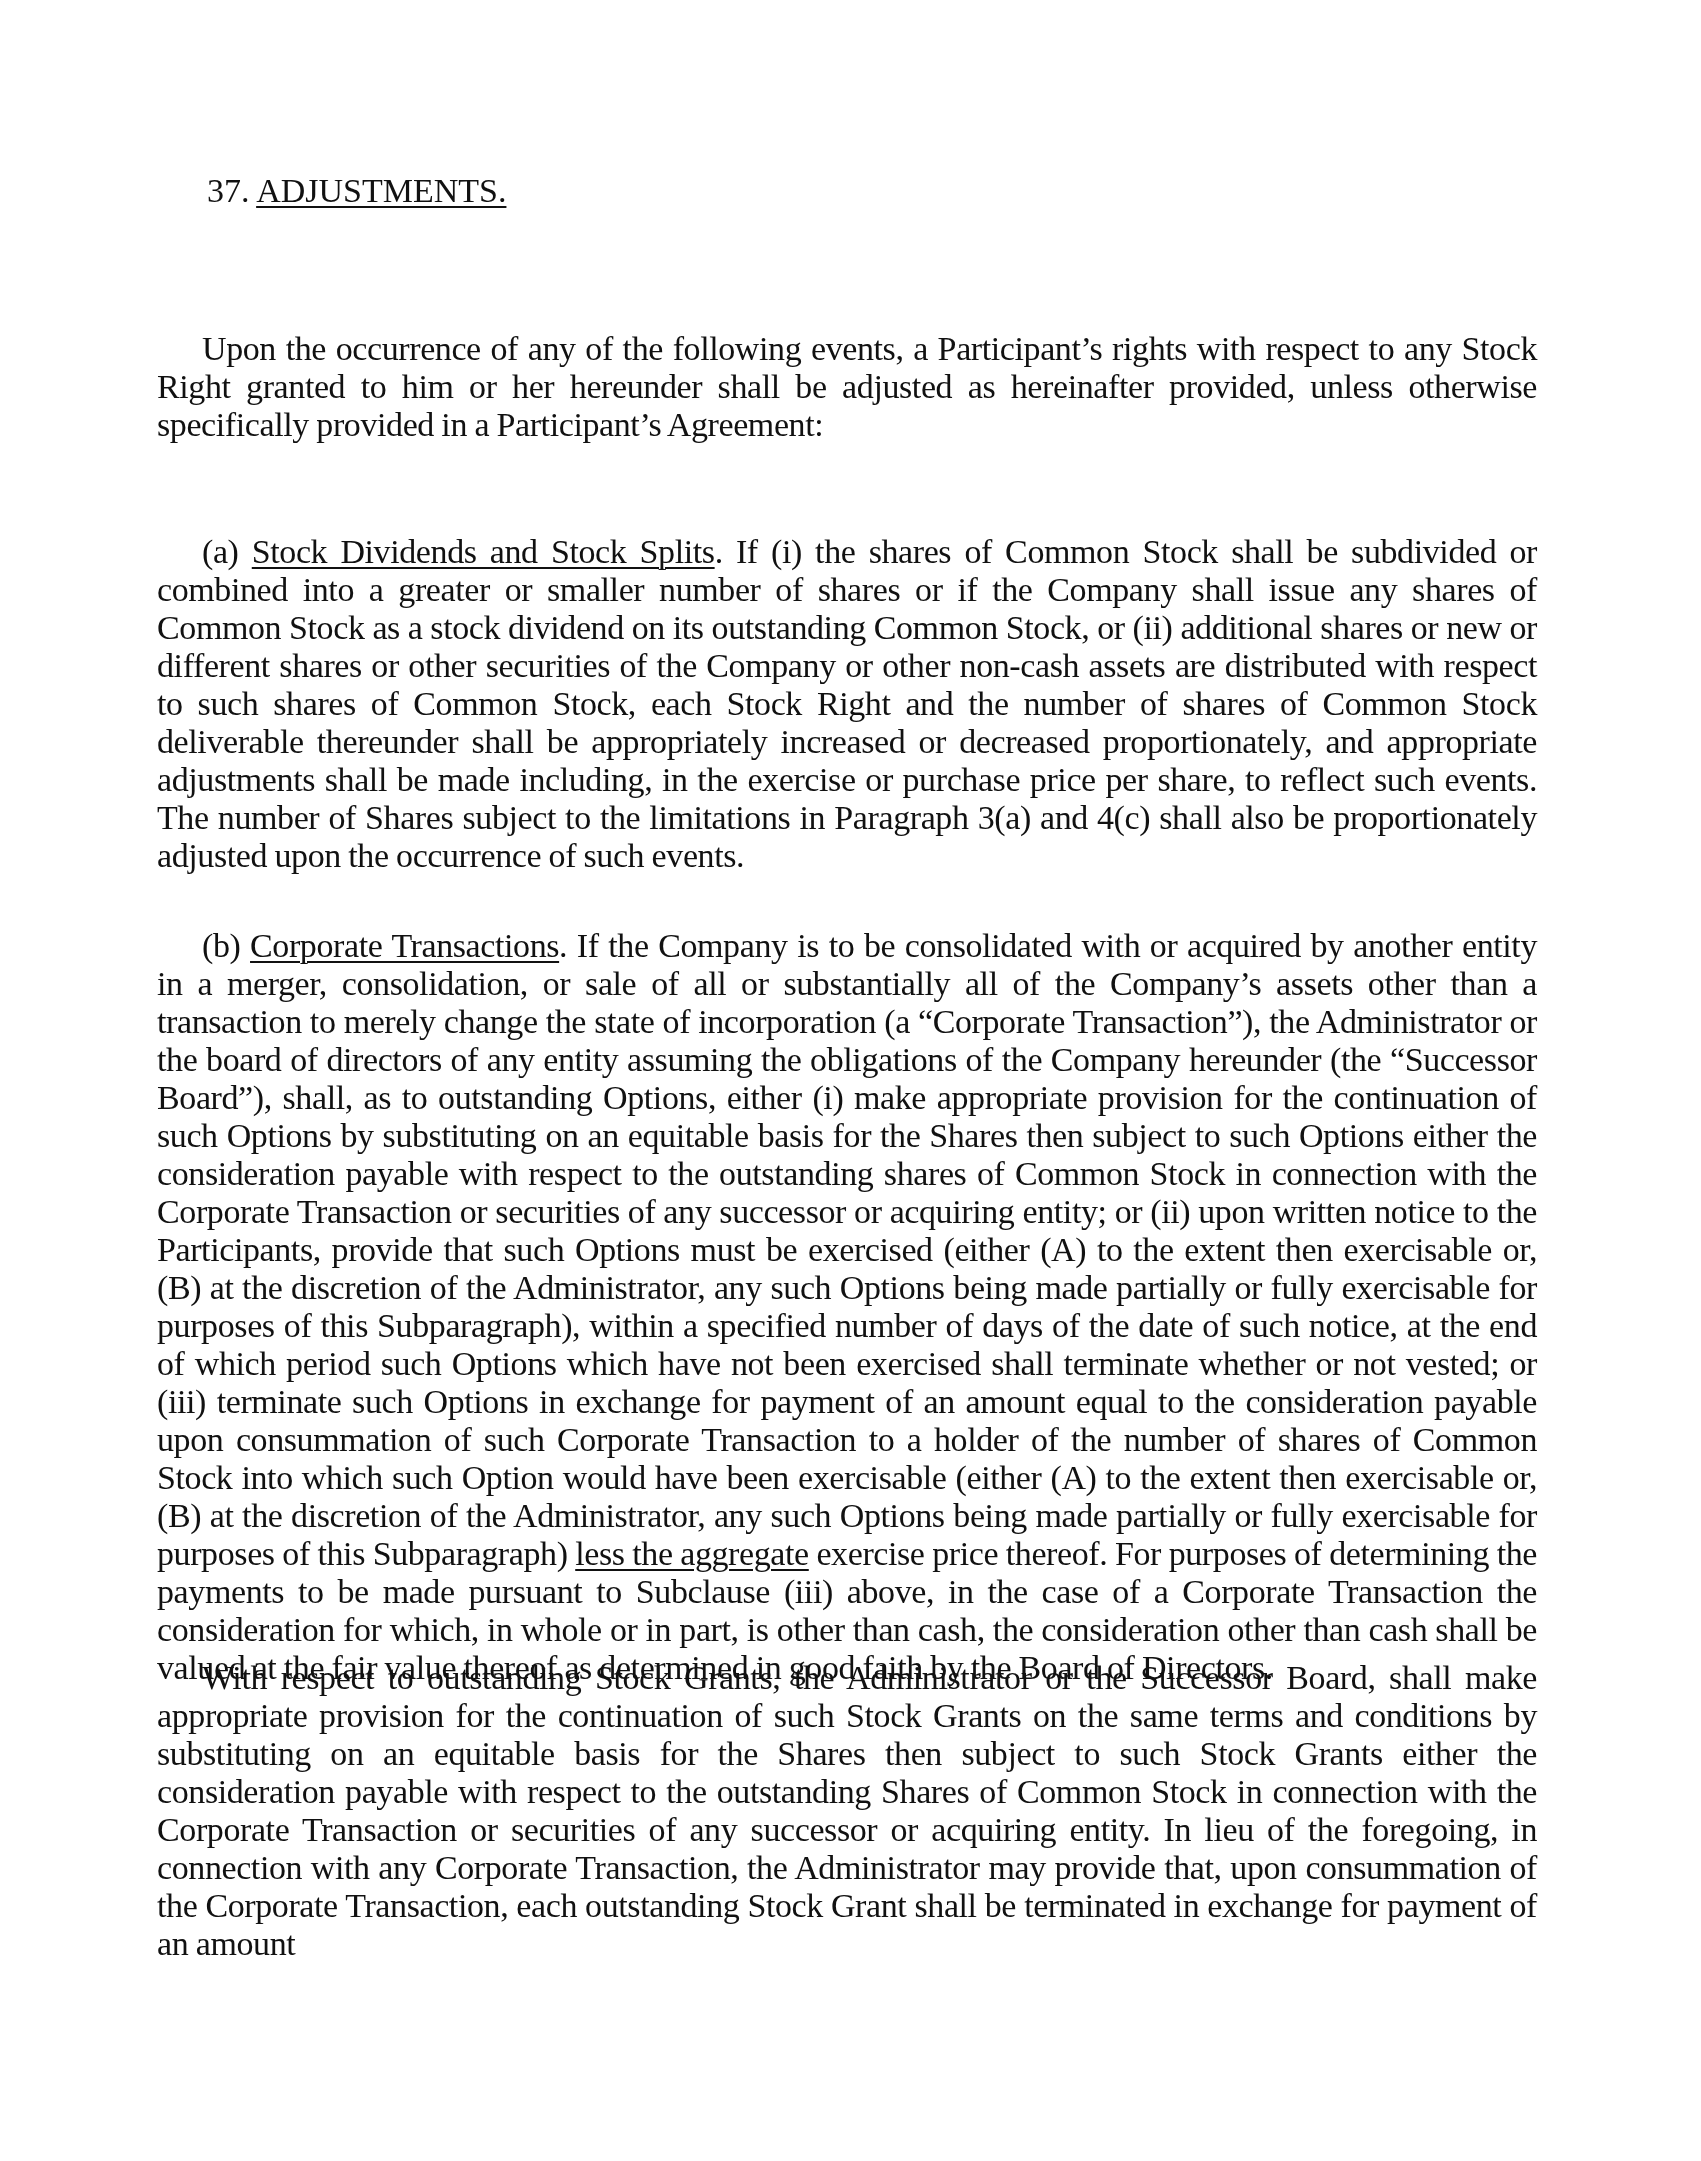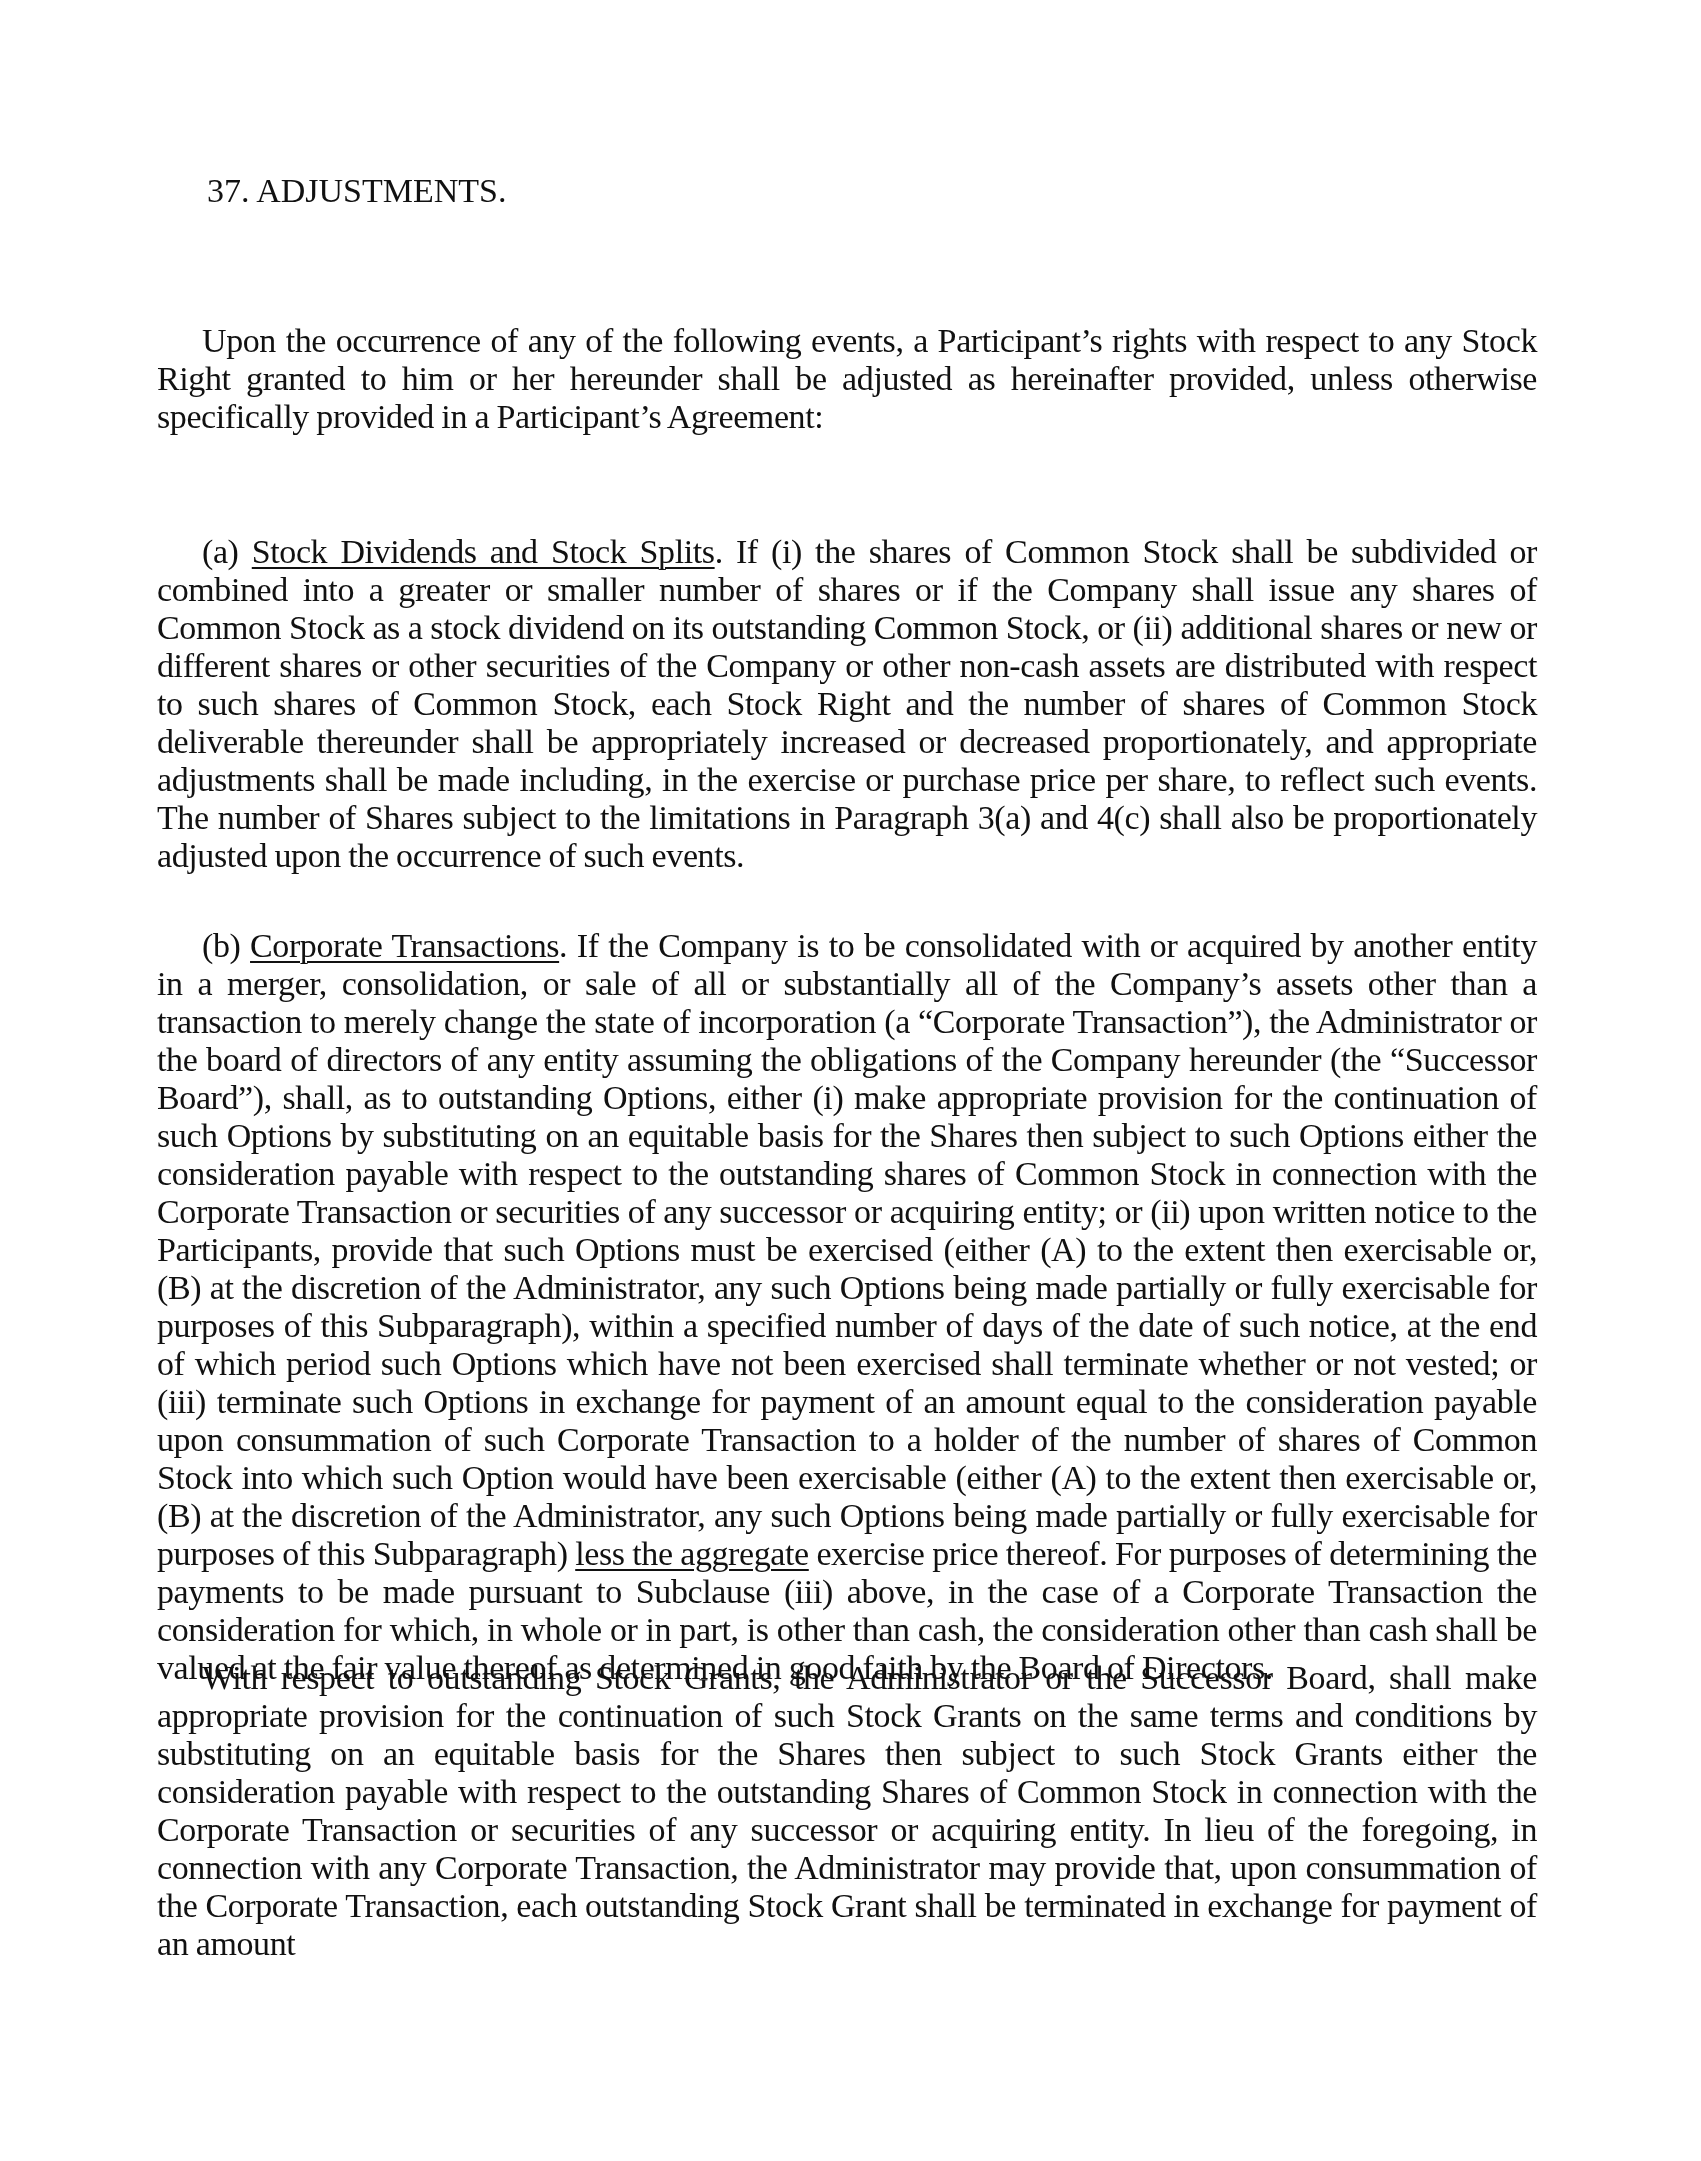--- a/index.html
+++ b/index.html
@@ -24,40 +24,41 @@
   }
   .heading {
     position: absolute;
     left: 207px;
     top: 169px;
     font-size: 34px;
     line-height: 44px;
     white-space: nowrap;
   }
   .heading .title {
+    text-decoration: underline;
     text-decoration-thickness: 2.2px;
     text-underline-offset: 4.4px;
   }
   .para {
     position: absolute;
     left: 157px;
     width: 1380px;
     font-size: 34px;
     line-height: 38px;
     text-align: justify;
     text-indent: 45px;
     letter-spacing: -0.4px;
     word-spacing: -0.7px;
   }
   .para .u {
     text-decoration: underline;
     text-decoration-thickness: 2.2px;
     text-underline-offset: 3.7px;
   }
-  .p-intro { top: 288px; }
+  .p-intro { top: 296px; }
   .p-a     { top: 499px; }
   .p-b     { top: 893px; }
   .p-c     { top: 1625px; }
   .label { }
 </style>
 </head>
 <body>
 
 <div class="page">
 

